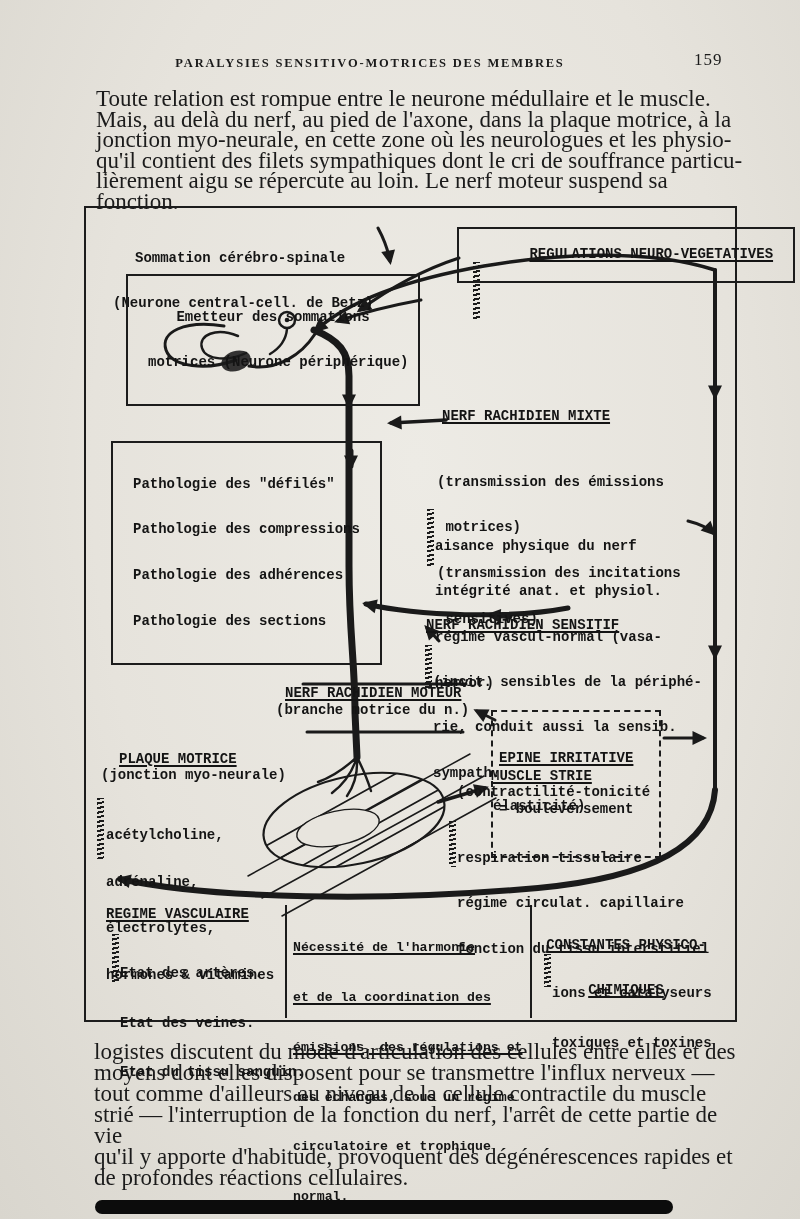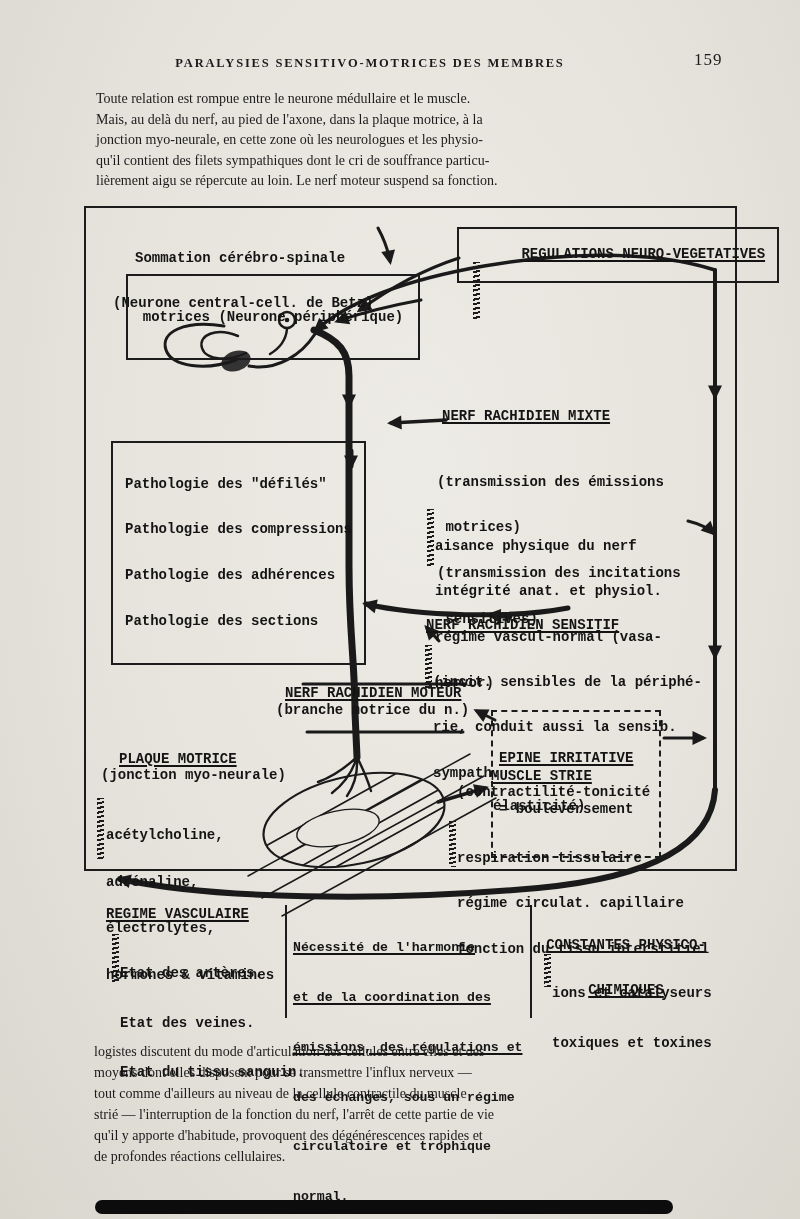--- a/index.html
+++ b/index.html
@@ -3,29 +3,29 @@
 <meta charset="utf-8">
 <style>
   *{box-sizing:border-box;margin:0;padding:0}
   html,body{background:#b9b6b0}
   .page{position:relative;width:800px;height:1219px;overflow:hidden;color:#1b1b1b;
     background:radial-gradient(ellipse at 52% 38%, #edebe5 0%, #e6e3dc 55%, #d9d6ce 100%);
     font-family:"Liberation Serif","DejaVu Serif",serif}
   .hdr{position:absolute;top:56px;left:40px;width:660px;text-align:center;
     font-size:12.5px;font-weight:700;letter-spacing:1.8px}
   .pagenum{position:absolute;top:50px;left:694px;font-size:17px;letter-spacing:1px}
-  .para{position:absolute;font-size:14px;line-height:20.5px}
+  .para{position:absolute;font-size:23px;line-height:20.5px}
   .intro{left:96px;top:89px;width:648px}
   .outro{left:94px;top:1041px;width:652px;line-height:21px}
-  .dg{position:absolute;left:84px;top:206px;width:653px;height:665px;border:2.5px solid #1c1c1c}
+  .dg{position:absolute;left:84px;top:206px;width:653px;height:816px;border:2.5px solid #1c1c1c}
   .dg>svg{position:absolute;left:0;top:0;z-index:0}
   .m{position:absolute;z-index:2;font-family:"Liberation Mono","DejaVu Sans Mono",monospace;
     font-weight:700;font-size:14px;line-height:15.3px;white-space:pre;color:#141414}
   .u{text-decoration:underline;text-decoration-thickness:1.5px;text-underline-offset:2px}
-  .bx{border:2px solid #1c1c1c;padding:3px 12px}
+  .bx{border:2px solid #1c1c1c;padding:3px 20px}
   .dashed{border:2px dashed #1c1c1c;padding:4px 6px;text-align:left;line-height:17px}
   .ctr{text-align:center}
   .squig{position:absolute;z-index:1;width:7px;
     background:repeating-linear-gradient(168deg,#1b1b1b 0 2px,transparent 2px 4.5px)}
   .vsep{position:absolute;width:2px;background:#1c1c1c;z-index:1}
   .blackbar{position:absolute;left:95px;top:1200px;width:578px;height:14px;background:#0c0c0c;border-radius:7px}
 </style>
 </head>
 <body>
 
@@ -96,20 +96,21 @@
       <div style="padding-left:22px">Sommation cérébro-spinale</div>
       <div>(Neurone central-cell. de Betz)</div>
     </div>
 
     <div class="m bx" style="left:371px;top:19px">
       <span class="u">REGULATIONS NEURO-VEGETATIVES</span>
     </div>
     <div class="squig" style="left:387px;top:54px;height:58px"></div>
 
     <div class="m bx ctr" style="left:40px;top:66px;width:294px">
+      <div>Emetteur des sommations</div>
       <div>motrices (Neurone périphérique)</div>
     </div>
 
     <div class="m u" style="left:356px;top:201px">NERF RACHIDIEN MIXTE</div>
     <div class="m" style="left:351px;top:236px">
       <div>(transmission des émissions</div>
       <div> motrices)</div>
       <div>(transmission des incitations</div>
       <div> sensitives)</div>
     </div>

